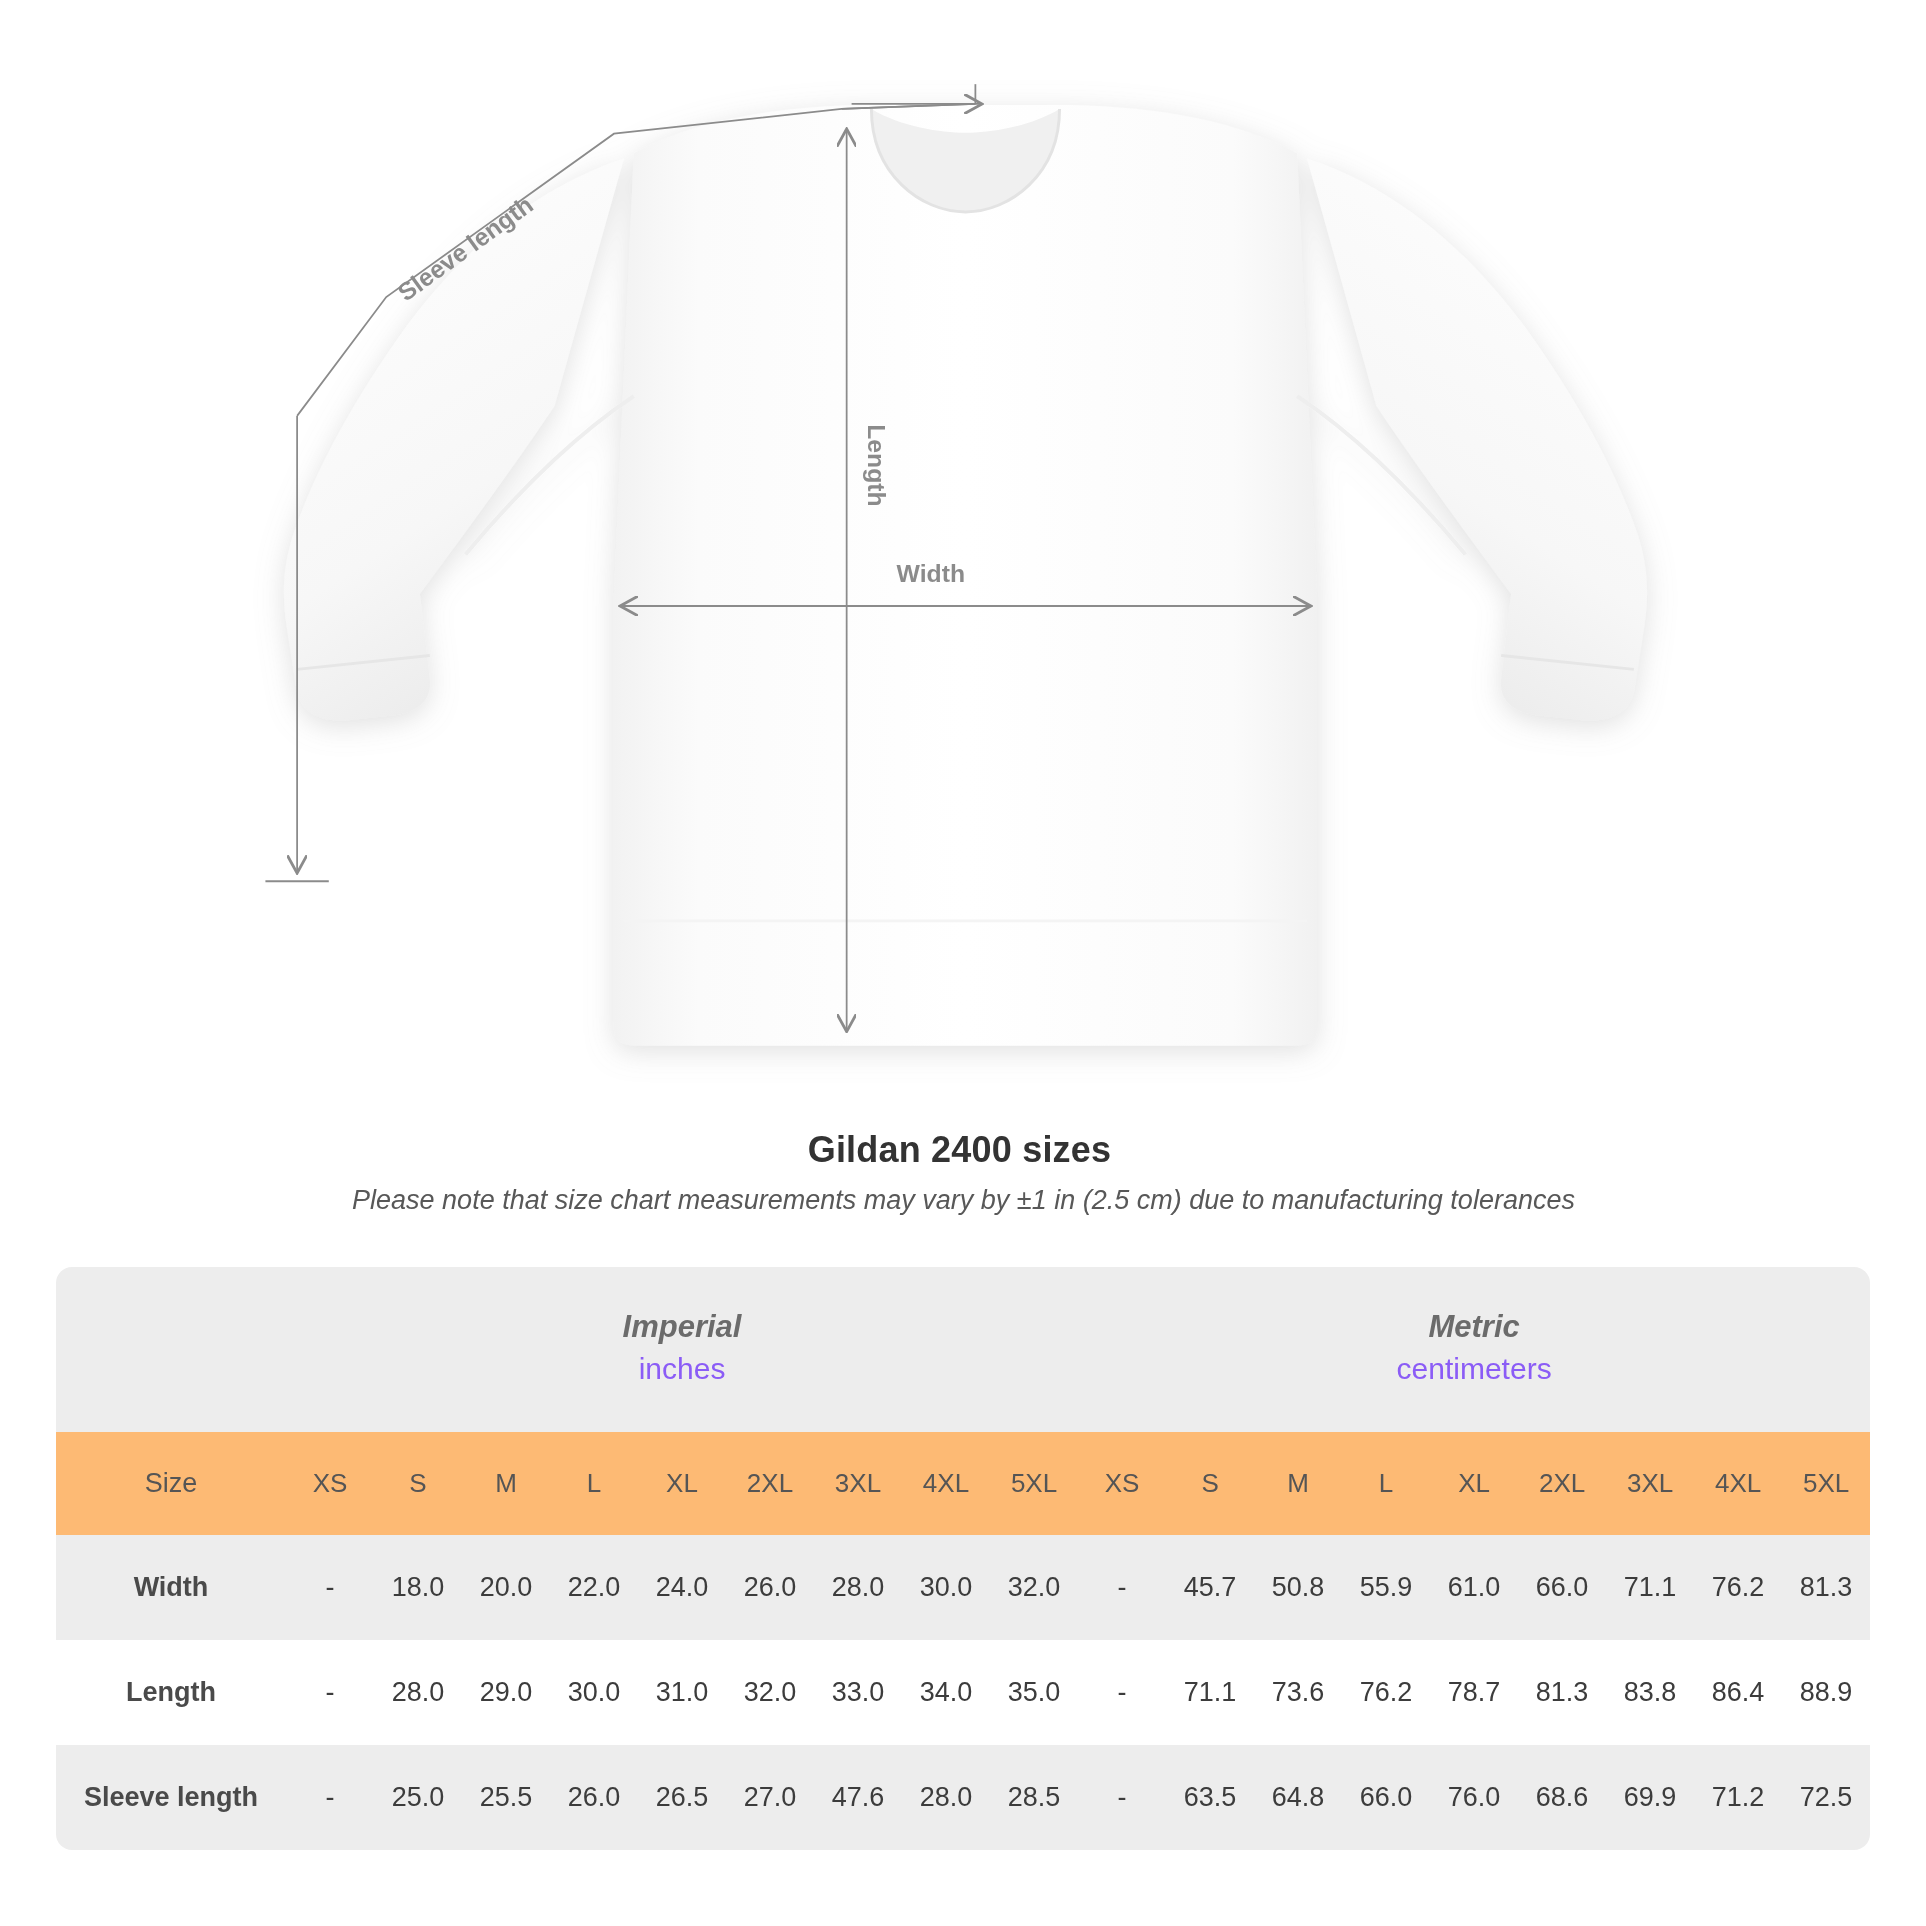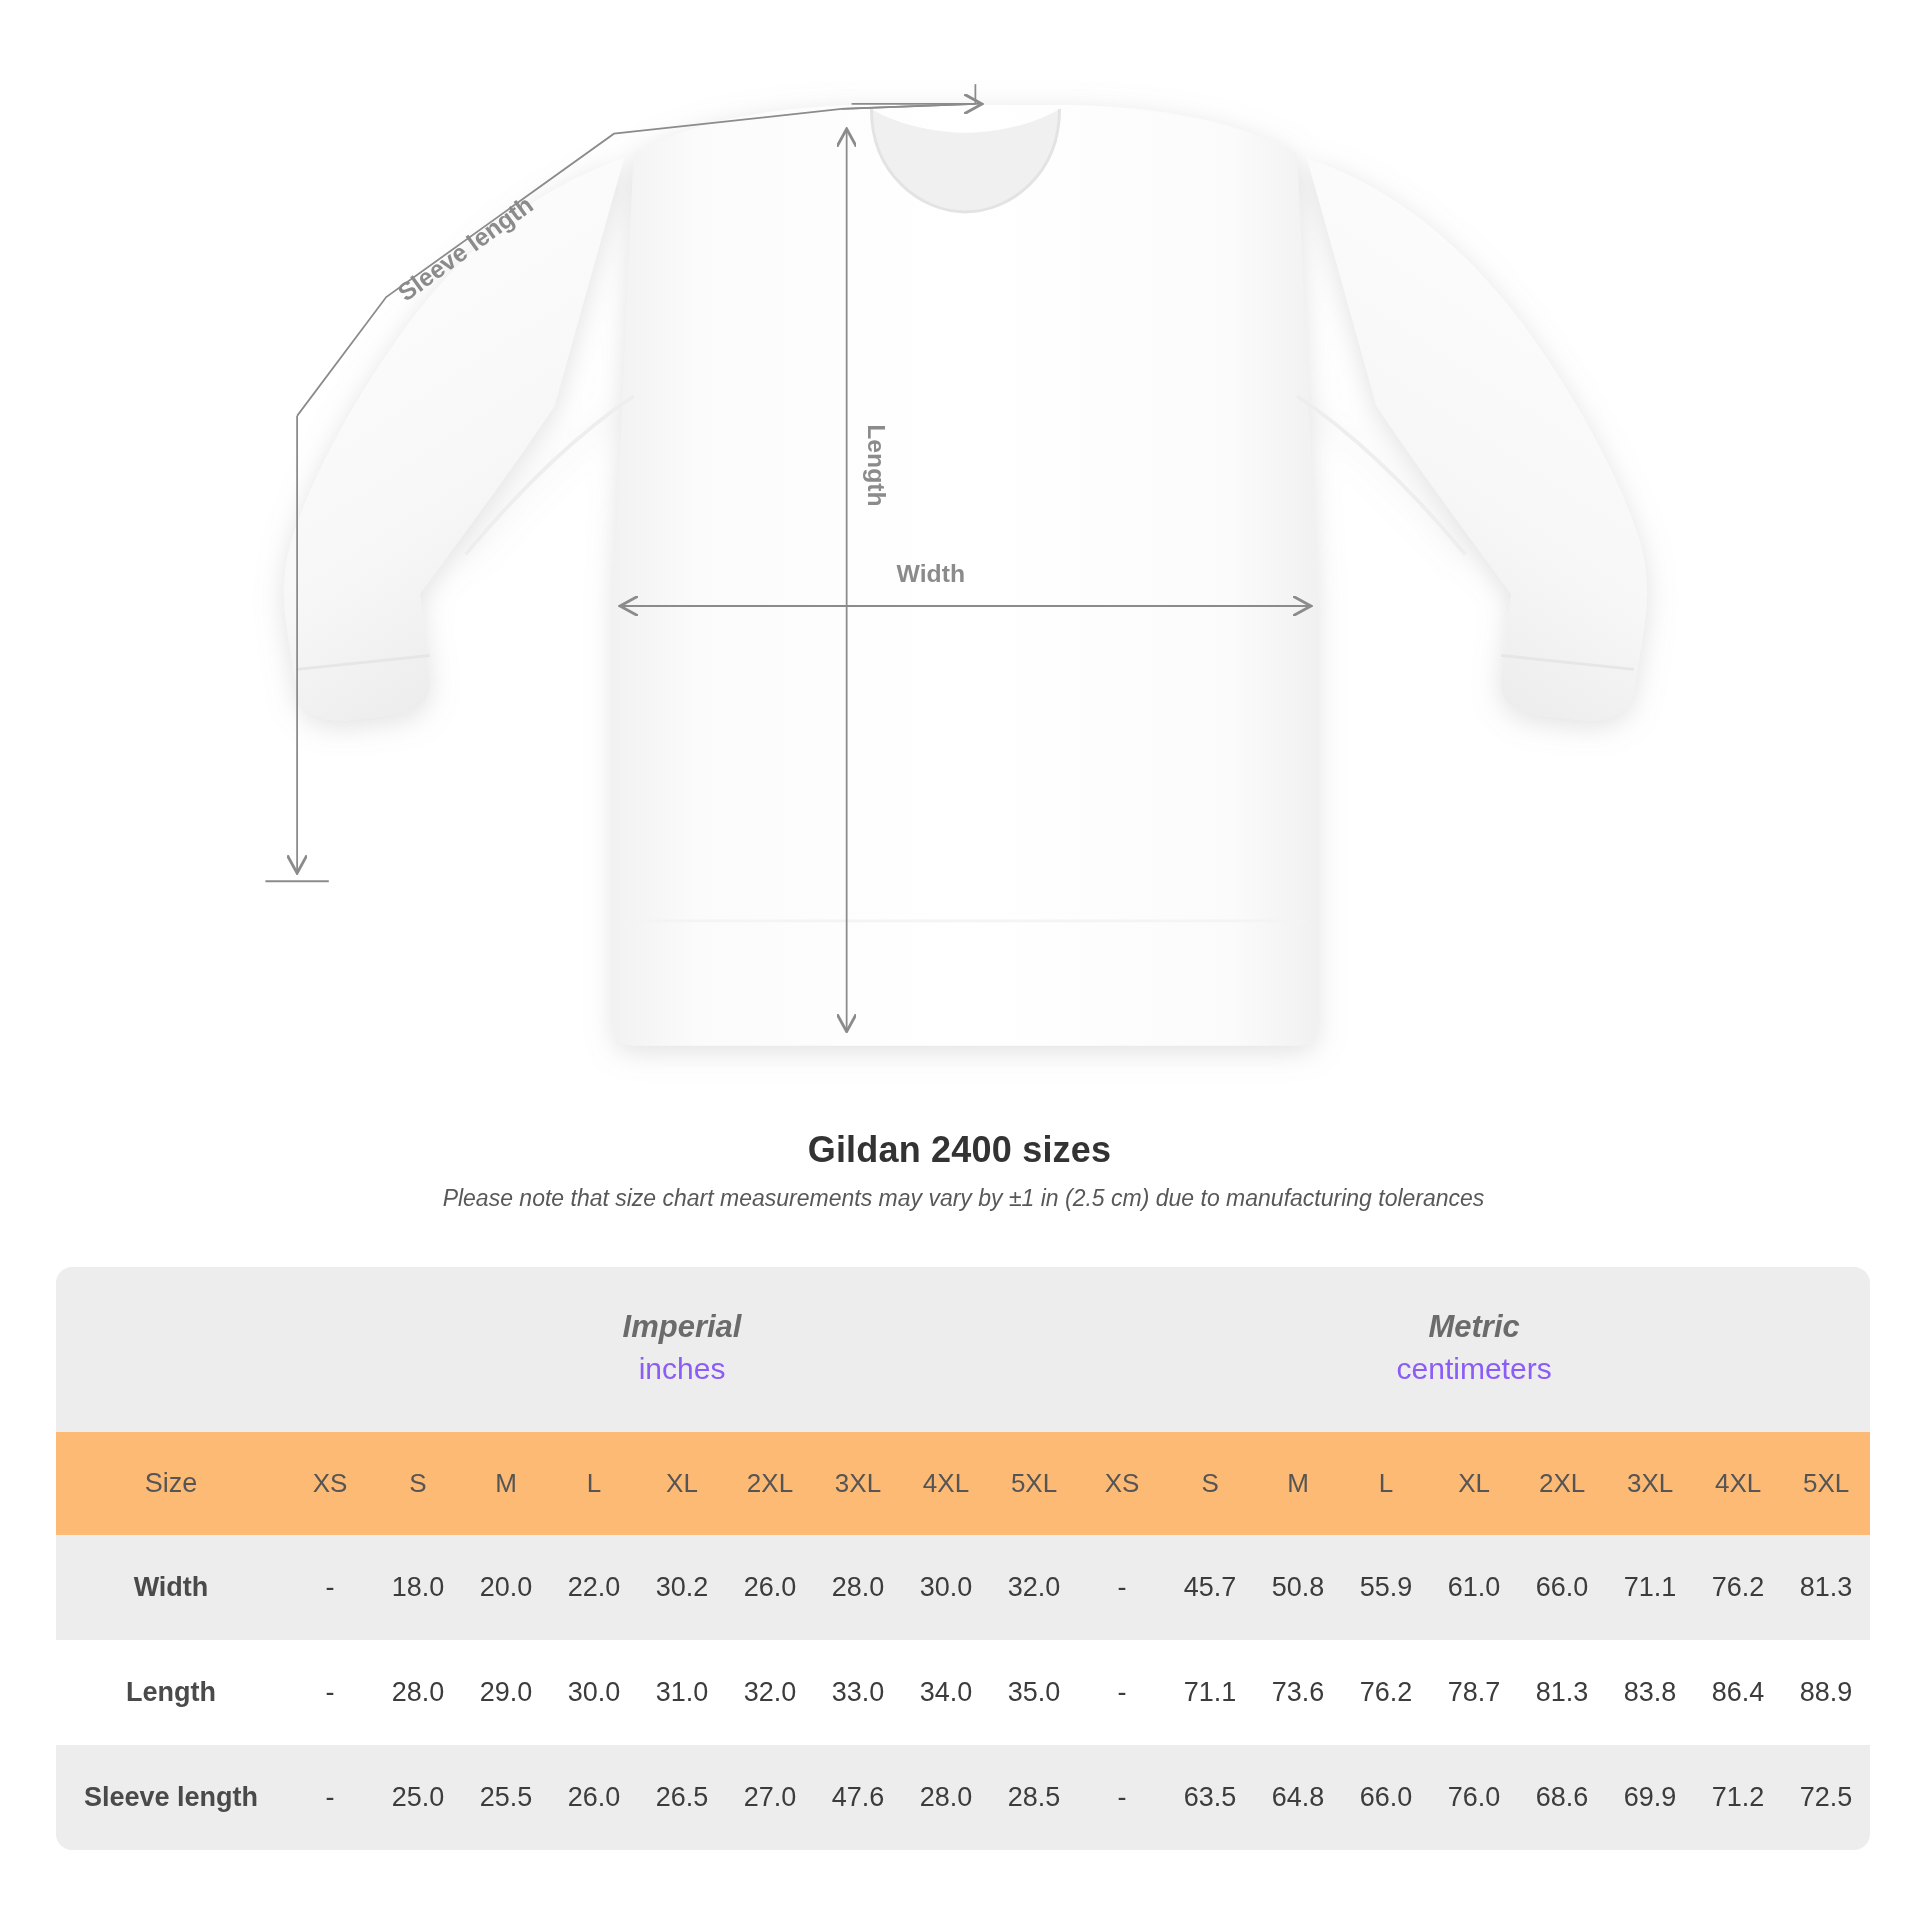--- a/index.html
+++ b/index.html
@@ -41,21 +41,21 @@
     text-align: center;
   }
   .chart-title {
     font-size: 36px;
     font-weight: bold;
     color: #333333;
     letter-spacing: 0.2px;
     margin: 0 8px 14px 0;
   }
   .chart-note {
-    font-size: 23px;
+    font-size: 27px;
     font-style: italic;
     color: #585858;
     margin: 14px;
   }
 
   
   .table-wrap {
     position: absolute;
     top: 1267px;
     left: 56px;
@@ -315,21 +315,21 @@
           <td>4XL</td>
           <td>5XL</td>
         </tr>
 
         <tr class="data-row shaded">
           <td class="rowlabel">Width</td>
           <td>-</td>
           <td>18.0</td>
           <td>20.0</td>
           <td>22.0</td>
-          <td>30.2</td>
+          <td>24.0</td>
           <td>26.0</td>
           <td>28.0</td>
           <td>30.0</td>
           <td>32.0</td>
           <td>-</td>
           <td>45.7</td>
           <td>50.8</td>
           <td>55.9</td>
           <td>61.0</td>
           <td>66.0</td>

